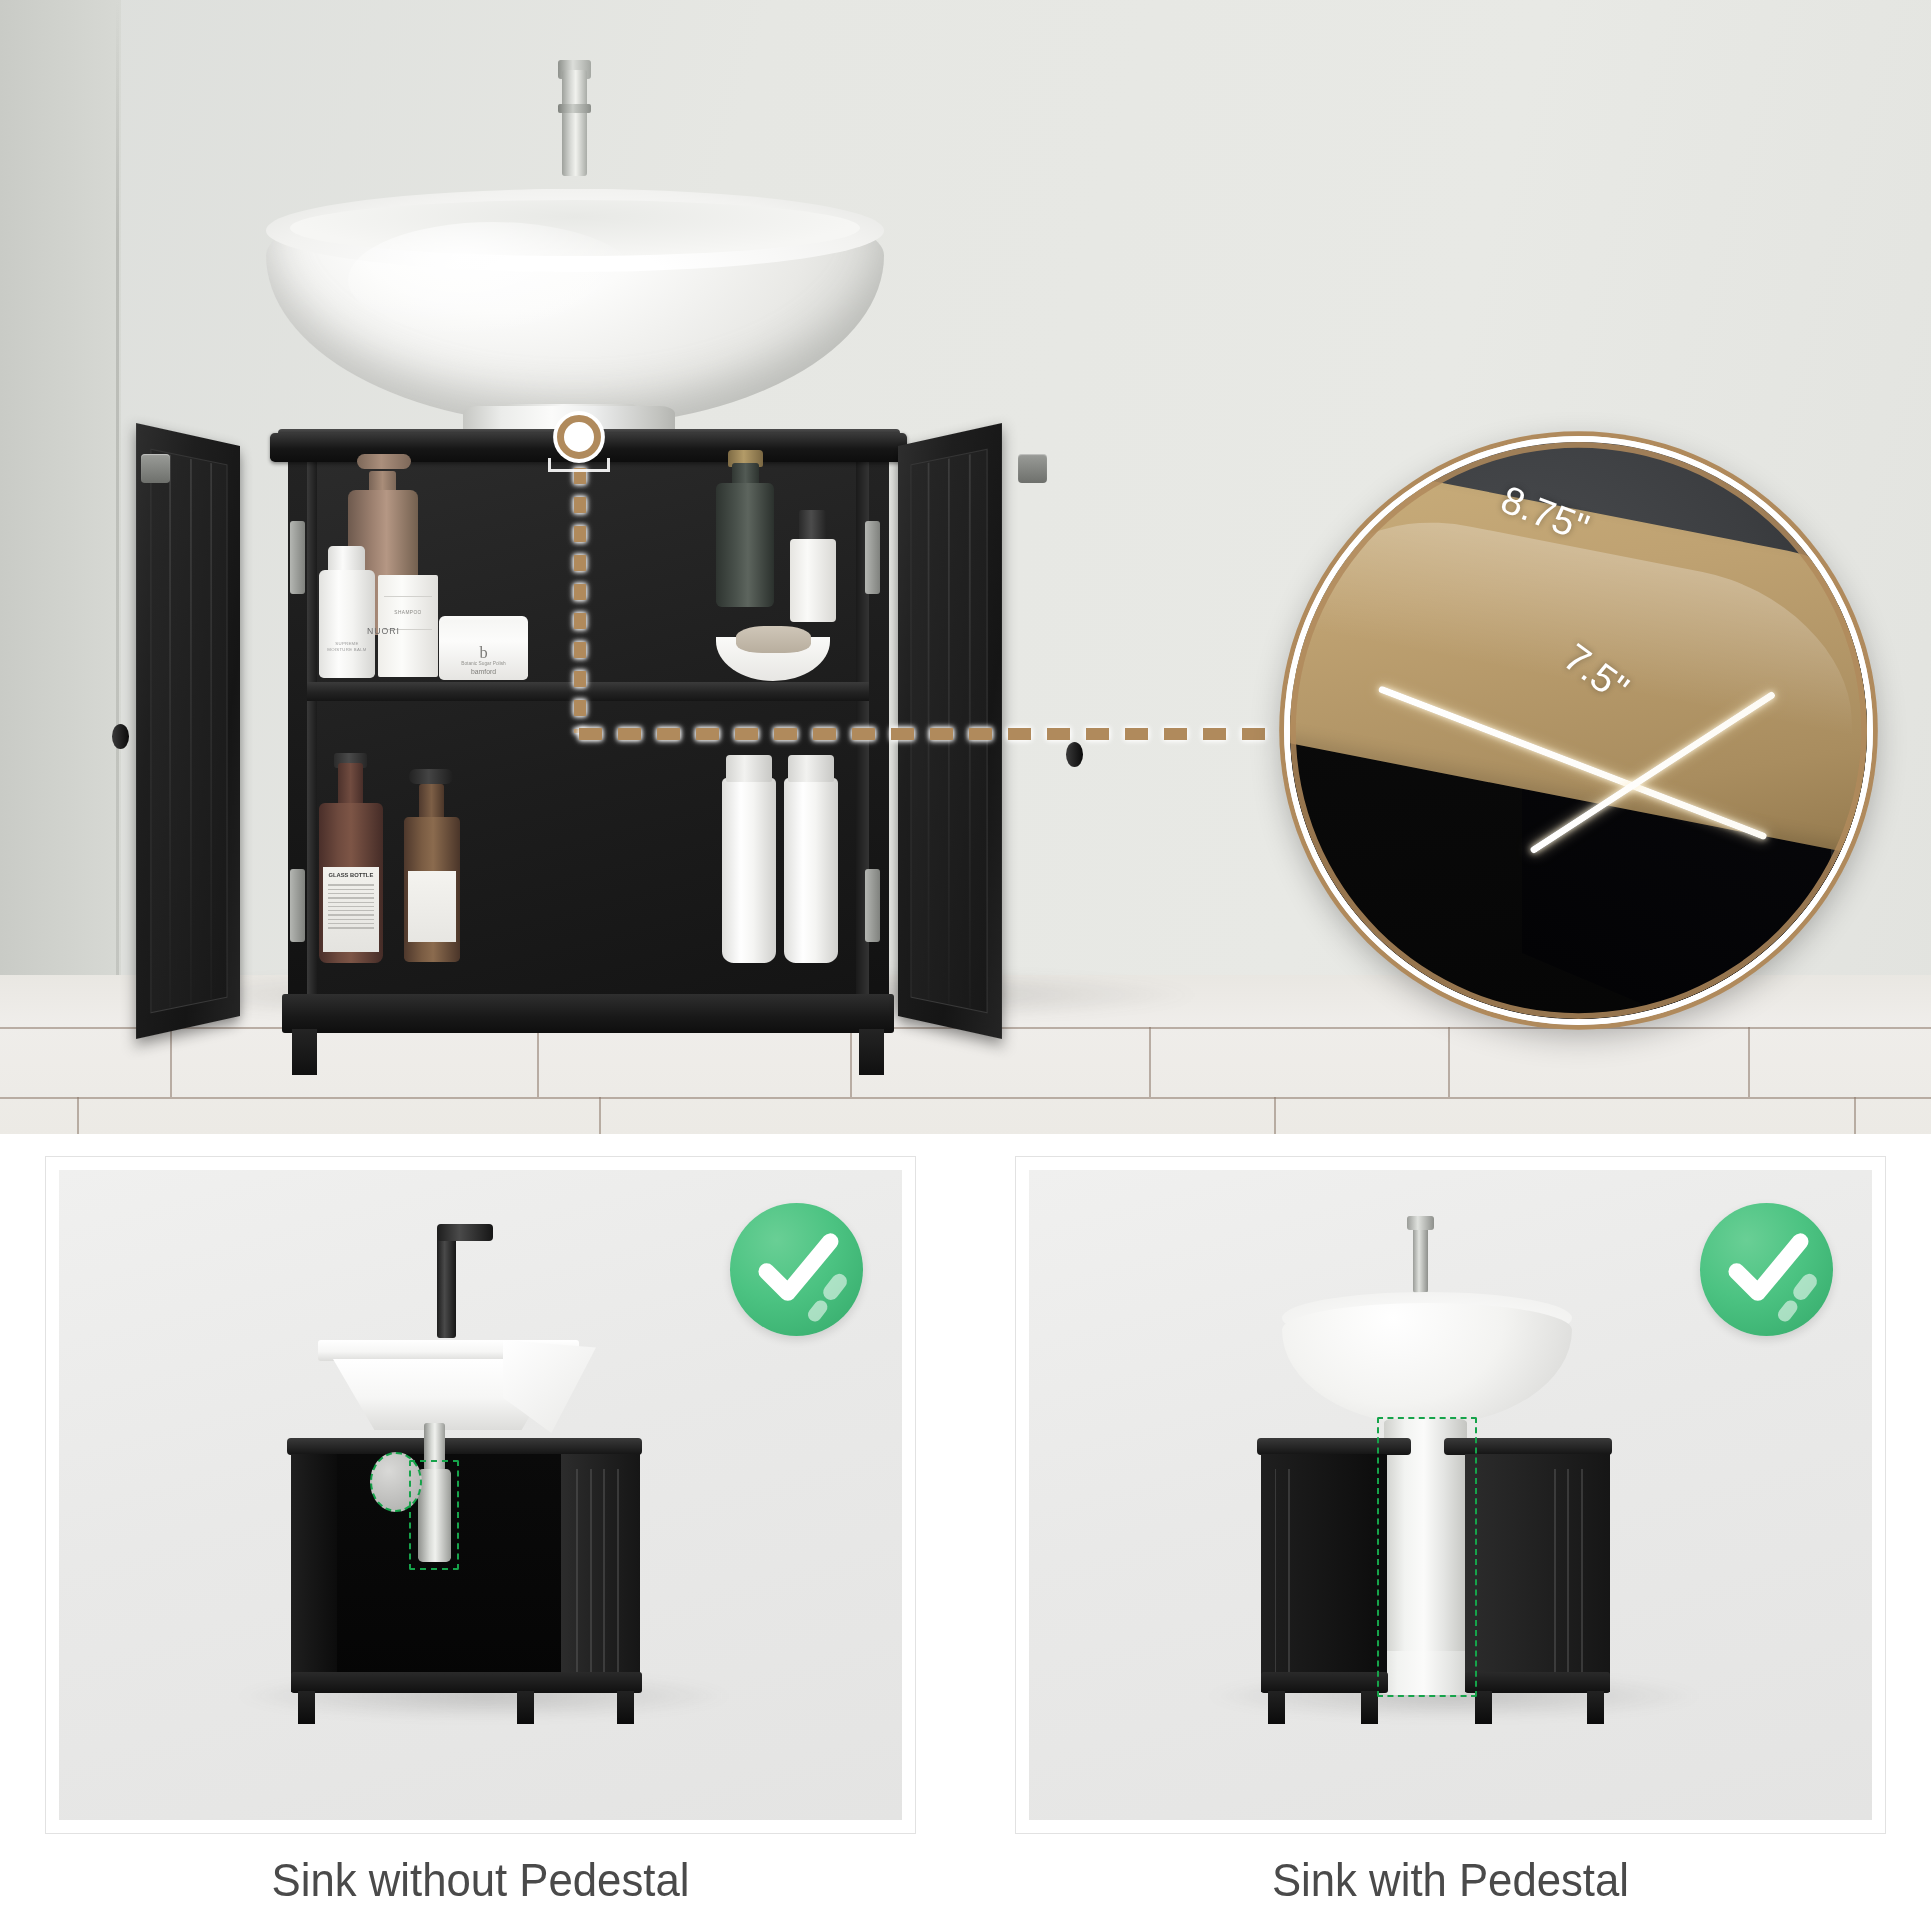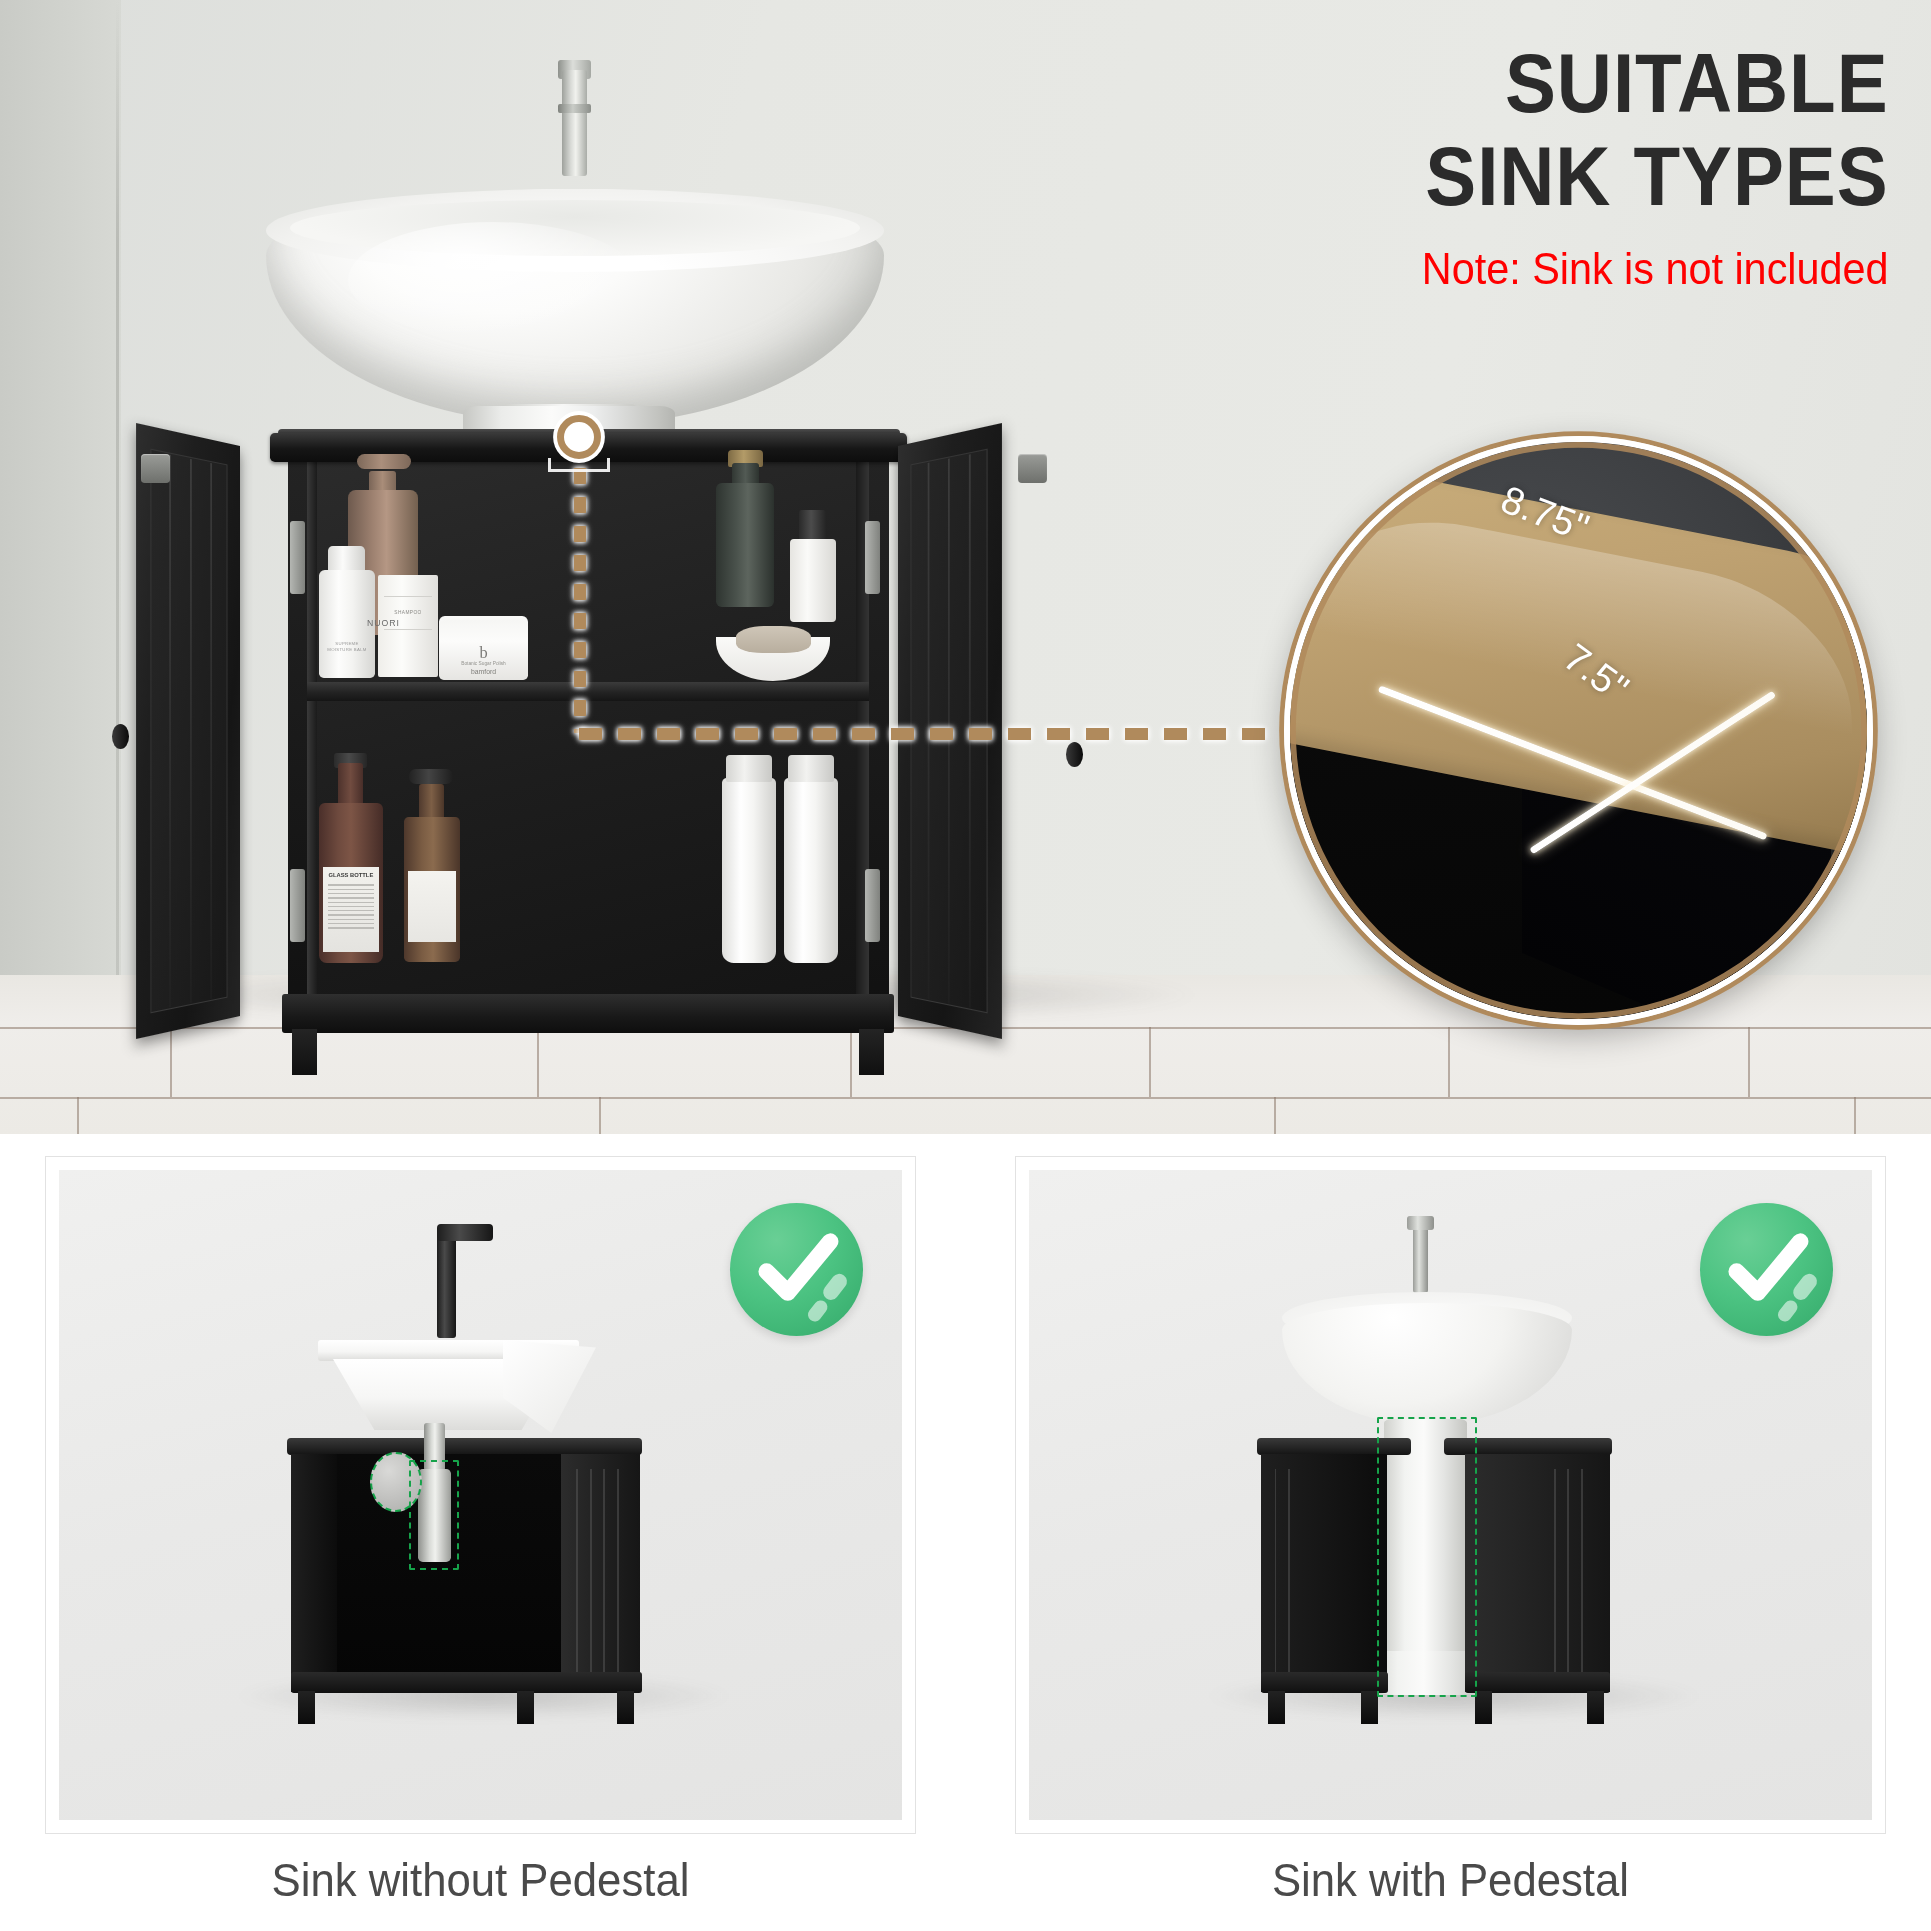--- a/index.html
+++ b/index.html
@@ -177,21 +177,21 @@
     background: linear-gradient(to right,#7a6557,#a98d79 50%,#7d6859); border-radius:2.9px; }
   .brown-pump { left:357px; top:454px; width:54px; height:15.4px;
     background: linear-gradient(to right,#7d6859,#ab8f7c 45%,#7d6859); border-radius:7.7px; }
   .white-pump-body {
     left:319px; top:570px; width:56px; height:108px;
     background: linear-gradient(to right,#e2e2df,#fdfdfc 35%,#f3f3f1 60%,#d5d5d2);
     border-radius:5.8px 5.8px 4.8px 4.8px;
   }
   .white-pump-cap { left:328px; top:546px; width:37px; height:27px;
     background: linear-gradient(to right,#dcdcd9,#fbfbfa 40%,#d0d0cd); border-radius:4.8px 4.8px 1.9px 1.9px; }
-  .nuori-label { position:absolute; left:0; top:48px; width:56px; text-align:center;
+  .nuori-label { position:absolute; left:0; top:56px; width:56px; text-align:center;
     font-size:8.7px; letter-spacing:1px; color:#6a6a6a;padding-left:48px; }
   .nuori-sub { position:absolute; left:0; top:71px; width:56px; text-align:center;
     font-size:4.3px; letter-spacing:0.3px; color:#9a9a9a; line-height:5.8px; }
   .box-pack {
     left:378px; top:575px; width:60px; height:102px;
     background: linear-gradient(to right,#efeeea,#fcfcfa 40%,#e0dfdb);
     border-radius:1.9px;
   }
   .box-line { position:absolute; left:5.8px; right:5.8px; height:1px; background:#d2d1cd; }
   .box-txt { position:absolute; left:0; width:60px; text-align:center; font-size:4.8px; color:#8b8a86; letter-spacing:0.4px; }
@@ -556,25 +556,20 @@
     <div class="hinge-plate" style="left:865px;top:521px;"></div>
     <div class="hinge-plate" style="left:865px;top:869px;"></div>
     <div class="knob" style="left:112px;top:724px;"></div>
     <div class="knob" style="left:1066px;top:742px;"></div>
 
     <div class="dash-v"></div>
     <div class="dash-h"></div>
     <div class="dash-bracket"></div>
     <div class="dash-dot"></div>
 
-    <div class="title-block">
-      <div class="title-l1">SUITABLE</div>
-      <div class="title-l2">SINK TYPES</div>
-      <div class="note">Note: Sink is not included</div>
-    </div>
 
     <div class="mag">
       <div class="mag-dark-fill"></div>
       <div class="mag-front"></div>
       <div class="mag-side"></div>
       <div class="mag-top"></div>
       <div class="mag-top-hi"></div>
 
       <div class="dimline" style="left:89px;top:243px;width:415px;transform:rotate(21deg);transform-origin:left center;"></div>
       <div class="dimline" style="left:241px;top:406px;width:290px;transform:rotate(-33deg);transform-origin:left center;"></div>

